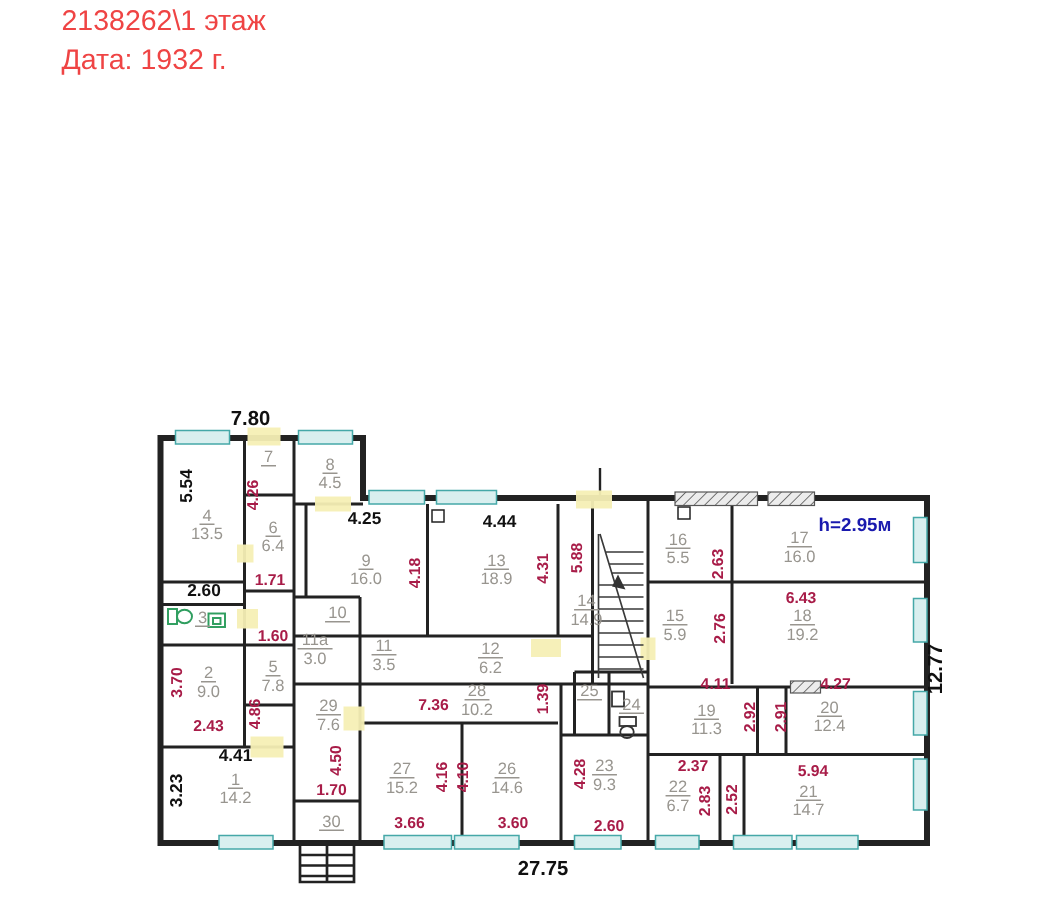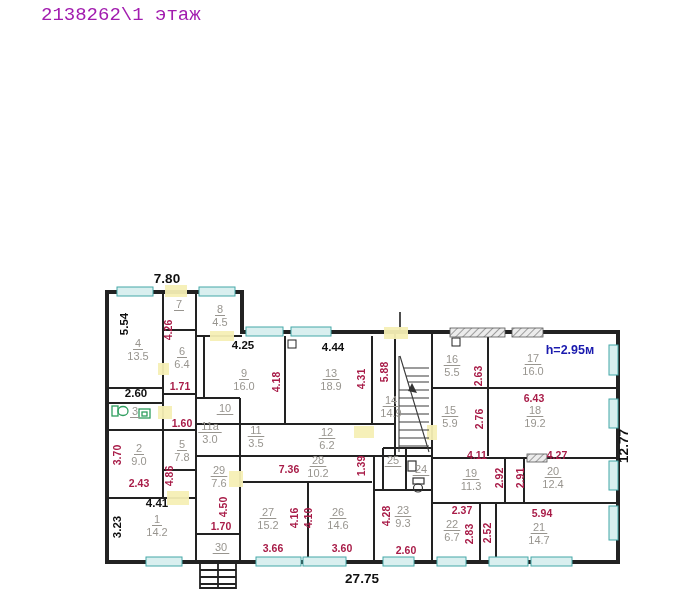--- a/index.html
+++ b/index.html
@@ -1,18 +1,18 @@
 <!DOCTYPE html>
 <html style="--dim-red: #a81c48; --room-gray: #98958f; --note-navy: #1a1aae; --win-teal: #45a8a8; --door-yellow: #f6efb5;"><head>
 <meta charset="utf-8">
 <style>
   html,body{margin:0;padding:0;background:#ffffff;}
   .page{position:relative;width:697px;height:600px;background:#fff;overflow:hidden;
         font-family:"Liberation Sans", sans-serif;}
-  .header{position:absolute;left:41px;top:2px;font-size:19px;line-height:26px;color:#a21caf;font-family:Liberation Mono, monospace;}
+  .header{position:absolute;left:41px;top:2px;font-size:19px;line-height:26px;color:#ef4444;}
   svg{position:absolute;left:0;top:0;}
   .wall{stroke:#222;fill:none;}
   .win{fill:#d9efef;stroke:var(--win-teal,#45a8a8);stroke-width:1;}
   .hatchrect{fill:url(#hatch);stroke:#555;stroke-width:0.8;}
   .door{fill:var(--door-yellow,#f6efb5);opacity:.95;}
   .fixture-green{stroke:#2f9e5f;fill:none;stroke-width:1.3;}
   .fixture-dark{stroke:#333;fill:none;stroke-width:1.2;}
   .stair{stroke:#3a3a3a;stroke-width:1.1;fill:none;}
   .room-num,.room-area{font-size:11px;fill:var(--room-gray,#98958f);text-anchor:middle;}
   .room-underline{stroke:var(--room-gray,#98958f);stroke-width:1;}
@@ -21,20 +21,21 @@
   .dim-outer{font-size:13.5px;font-weight:bold;fill:#101010;text-anchor:middle;}
   .note-navy{font-size:12.5px;font-weight:bold;fill:var(--note-navy,#1a1aae);text-anchor:middle;}
 </style>
 </head>
 <body>
 
 <div class="page">
 
   <div class="header">
     <div>2138262\1 этаж</div>
+    <div>Дата: 1932 г.</div>
   </div>
 
   <svg width="697" height="600" viewBox="0 0 697 600">
     <defs>
       <pattern id="hatch" width="5" height="5" patternUnits="userSpaceOnUse" patternTransform="rotate(45)">
         <rect width="5" height="5" fill="#ececec"></rect>
         <line x1="0" y1="0" x2="0" y2="5" stroke="#666" stroke-width="1.2"></line>
       </pattern>
     </defs>
 

